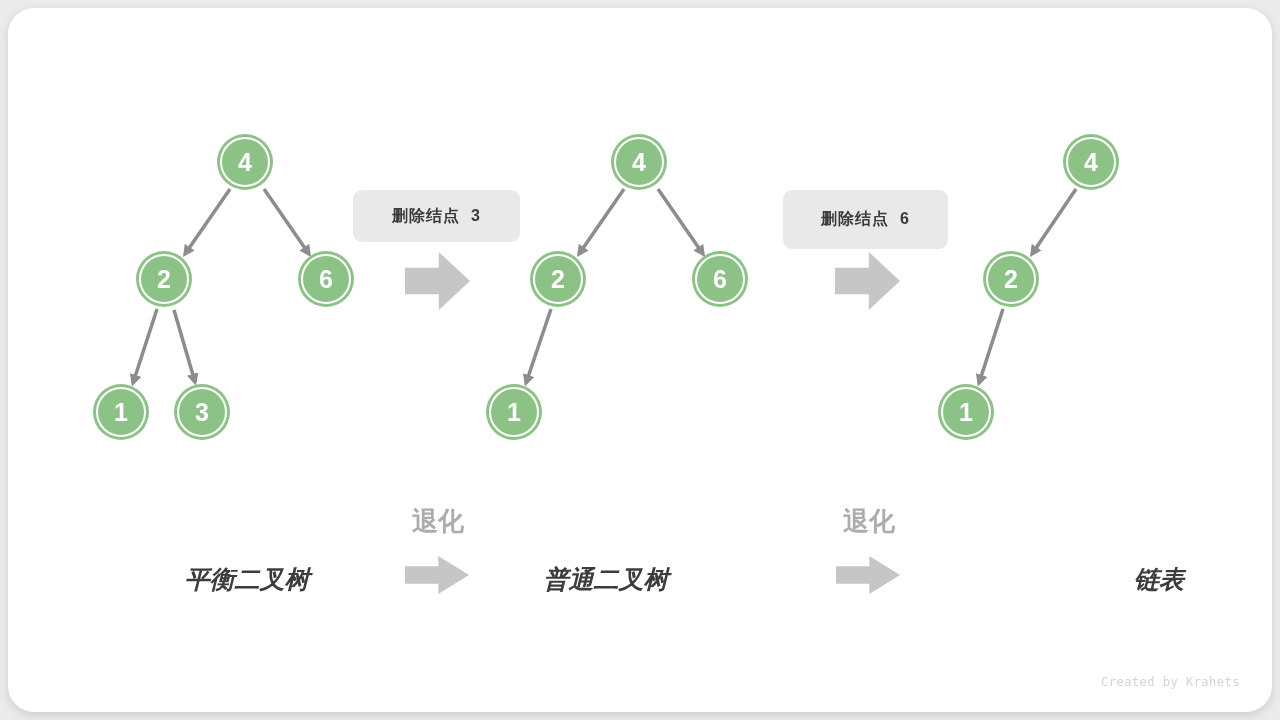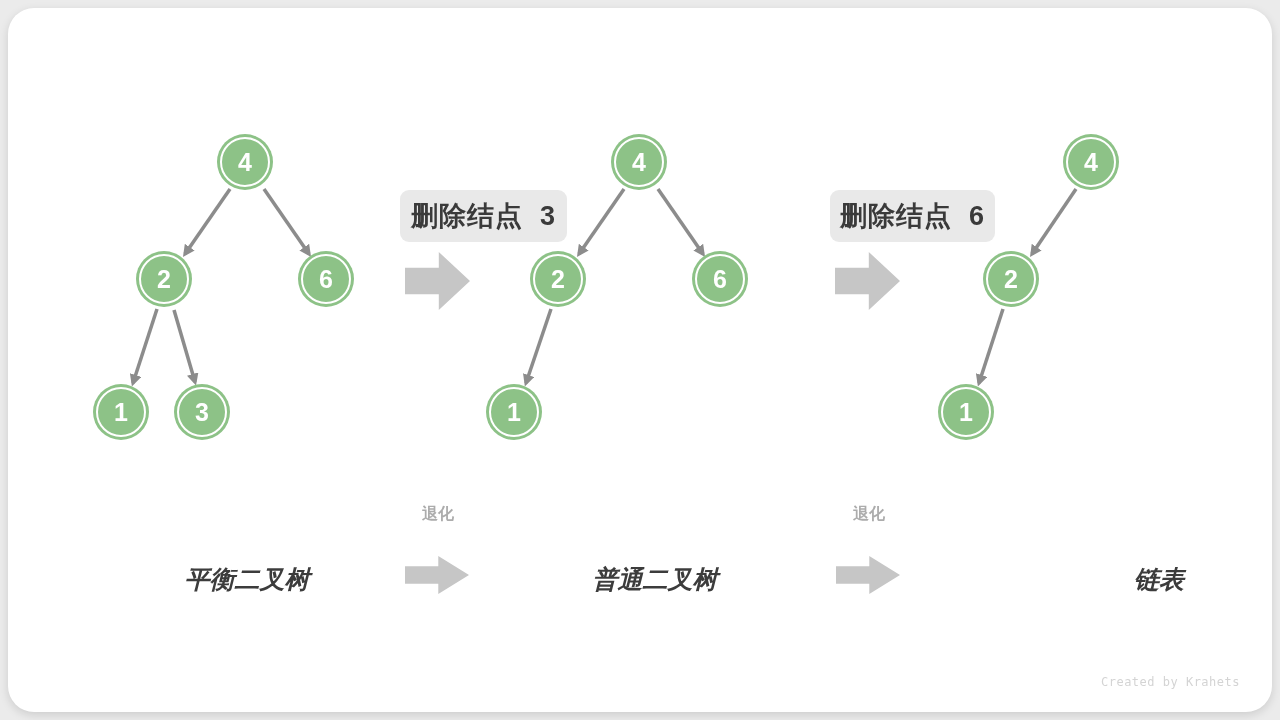--- a/index.html
+++ b/index.html
@@ -32,47 +32,47 @@
   
   .t2-4{left:614px;top:137px;} .t2-2{left:533px;top:254px;}
   .t2-6{left:695px;top:254px;} .t2-1{left:489px;top:387px;}
   
   .t3-4{left:1066px;top:137px;} .t3-2{left:986px;top:254px;}
   .t3-1{left:941px;top:387px;}
 
   .del-box {
     position:absolute; background:#e9e9e9; border-radius:9px;
     display:flex; align-items:center; justify-content:center;
-    font-size:27px; font-weight:bold; color:#3a3a3a;
-    white-space:pre; letter-spacing:1px;margin-left:47px;
+    font-size:16px; font-weight:bold; color:#3a3a3a;
+    white-space:pre; letter-spacing:1px;
   }
   #del-box-1{left:353px;top:190px;width:167px;height:52px;}
-  #del-box-2{left:783px;top:190px;width:165px;height:52px;}
+  #del-box-2{left:783px;top:190px;width:165px;height:59px;}
 
   .block-arrow {
     position:absolute; background:#c6c6c6;
     clip-path:polygon(0 27%,52% 27%,52% 0,100% 50%,52% 100%,52% 73%,0 73%);
   }
   #arrow-top-1{left:405px;top:252px;width:65px;height:58px;}
   #arrow-top-2{left:835px;top:252px;width:65px;height:58px;}
   #arrow-bottom-1{left:405px;top:556px;width:64px;height:38px;}
   #arrow-bottom-2{left:836px;top:556px;width:64px;height:38px;}
 
   .degrade {
     position:absolute; transform:translateX(-50%);
-    font-size:16px; font-weight:bold; color:#acacac;
+    font-size:26px; font-weight:bold; color:#acacac;
   }
   #degrade-1{left:438px;top:504px;} #degrade-2{left:869px;top:504px;}
 
   .tree-label {
     position:absolute; transform:translateX(-50%);
     font-size:25px; font-weight:bold; color:#3c3c3c; white-space:nowrap;font-style:italic;
   }
   #tree-label-1{left:247px;top:563px;}
-  #tree-label-2{left:655px;top:563px;}
+  #tree-label-2{left:606px;top:563px;}
   #tree-label-3{left:1159px;top:563px;}
 
   .watermark {
     position:absolute; right:40px; top:675px;
     font-family:"DejaVu Sans Mono","Liberation Mono",monospace;
     font-size:12px; color:#d4d4d4; letter-spacing:0.5px;
   }
 </style>
 </head>
 <body>

